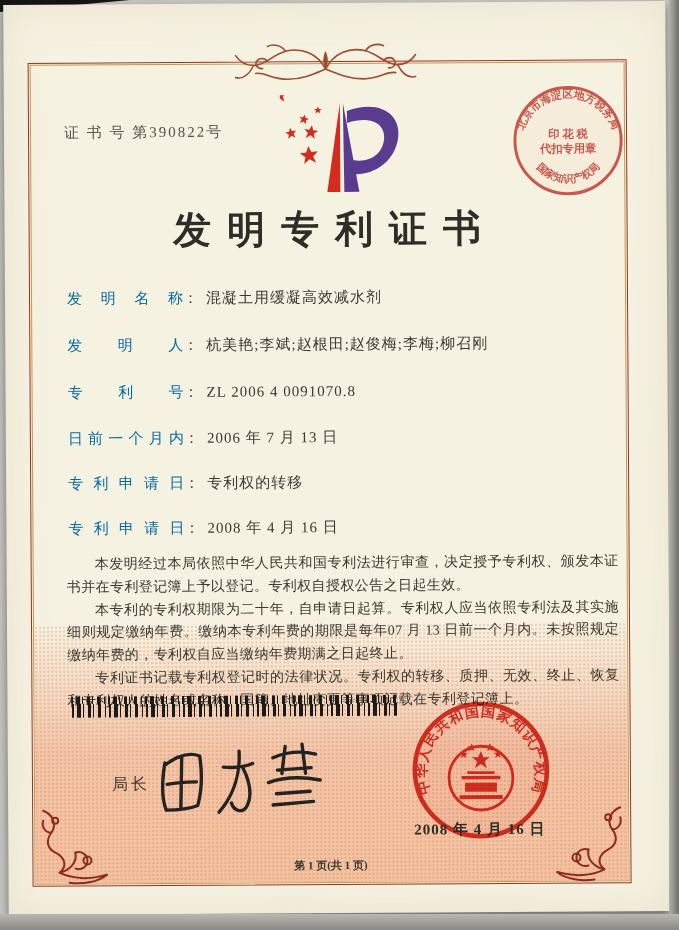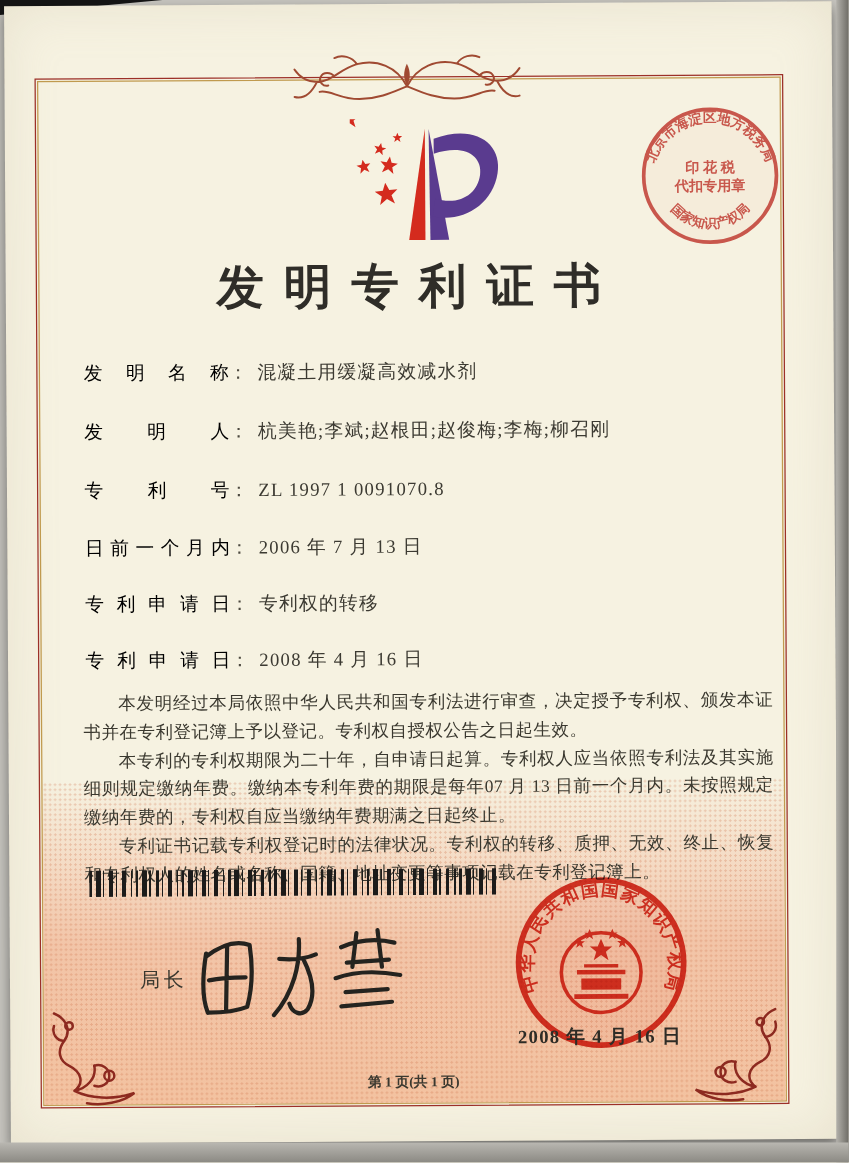--- a/index.html
+++ b/index.html
@@ -36,21 +36,21 @@
     background-size:4px 4px, auto;}
   .content{position:absolute;inset:0;font-size:15px;color:#45423a;}
 
   .cert-number{position:absolute;left:60px;top:119px;letter-spacing:2px;color:#55524a;}
   .logo{position:absolute;left:276px;top:92px;width:132px;height:106px;}
   .tax-stamp{position:absolute;left:505px;top:80px;width:118px;height:118px;z-index:4;opacity:.9;}
   .cert-title{position:absolute;left:24px;top:201px;width:597px;text-align:center;
     font-size:38px;font-weight:bold;color:#2f2d28;letter-spacing:.42em;text-indent:.42em;}
 
   .field{position:absolute;left:62px;white-space:nowrap;}
-  .flabel{display:inline-block;width:116px;text-align:justify;text-align-last:justify;color:#000000;}
+  .flabel{display:inline-block;width:116px;text-align:justify;text-align-last:justify;color:#0369a1;}
   .fcolon{color:#4c493f;}
   .fvalue{margin-left:8px;color:#3c3a32;letter-spacing:1px;}
 
   .body-text{position:absolute;left:60px;top:549px;width:552px;
     font-size:14px;line-height:1.63;color:#3a382f;text-align:justify;letter-spacing:.4px;}
   .body-text p{margin:0;text-indent:2em;}
 
   .barcode{position:absolute;left:64px;top:692px;width:326px;height:21px;
     background:
      repeating-linear-gradient(90deg,
@@ -117,20 +117,21 @@
       <path d="M26,68 C38,74 56,76 74,70 C64,78 48,80 36,78"></path>
       <path d="M42,48 c6,-2 12,2 12,8 c0,6 -6,10 -12,8"></path>
       <path d="M18,28 c-6,0 -10,-6 -8,-12"></path>
       <circle cx="54" cy="56" r="4"></circle>
       <circle cx="22" cy="16" r="3"></circle>
     </g>
   </svg>
 
   <div class="content">
 
+    <div class="cert-number">证 书 号 第390822号</div>
 
     <svg class="logo" viewBox="0 0 132 106">
       <g fill="#d42b1e">
         <path id="st" d="M0,-7 L2,-2.2 7,-2.2 3,1.2 4.6,6.4 0,3.2 -4.6,6.4 -3,1.2 -7,-2.2 -2,-2.2 Z"></path>
         <use href="#st" transform="translate(38,15) scale(.55)"></use>
         <use href="#st" transform="translate(24,24) scale(.7) rotate(12)"></use>
         <use href="#st" transform="translate(11,38) scale(.8) rotate(-10)"></use>
         <use href="#st" transform="translate(31,37) scale(1.0) rotate(8)"></use>
         <use href="#st" transform="translate(29,60) scale(1.3) rotate(-6)"></use>
         <polygon points="60,8 47,97 60,97"></polygon>
@@ -159,21 +160,21 @@
 
     <div class="cert-title">发明专利证书</div>
 
     <div class="field" style="top:285px">
       <span class="flabel">发明名称</span><span class="fcolon">：</span><span class="fvalue">混凝土用缓凝高效减水剂</span>
     </div>
     <div class="field" style="top:332px">
       <span class="flabel">发明人</span><span class="fcolon">：</span><span class="fvalue">杭美艳;李斌;赵根田;赵俊梅;李梅;柳召刚</span>
     </div>
     <div class="field" style="top:379px">
-      <span class="flabel">专利号</span><span class="fcolon">：</span><span class="fvalue">ZL 1997 1 0091070.8</span>
+      <span class="flabel">专利号</span><span class="fcolon">：</span><span class="fvalue">ZL 2006 4 0091070.8</span>
     </div>
     <div class="field" style="top:425px">
       <span class="flabel">日前一个月内</span><span class="fcolon">：</span><span class="fvalue">2006 年 7 月 13 日</span>
     </div>
     <div class="field" style="top:470px">
       <span class="flabel">专利申请日</span><span class="fcolon">：</span><span class="fvalue">专利权的转移</span>
     </div>
     <div class="field" style="top:515px">
       <span class="flabel">专利申请日</span><span class="fcolon">：</span><span class="fvalue">2008 年 4 月 16 日</span>
     </div>

